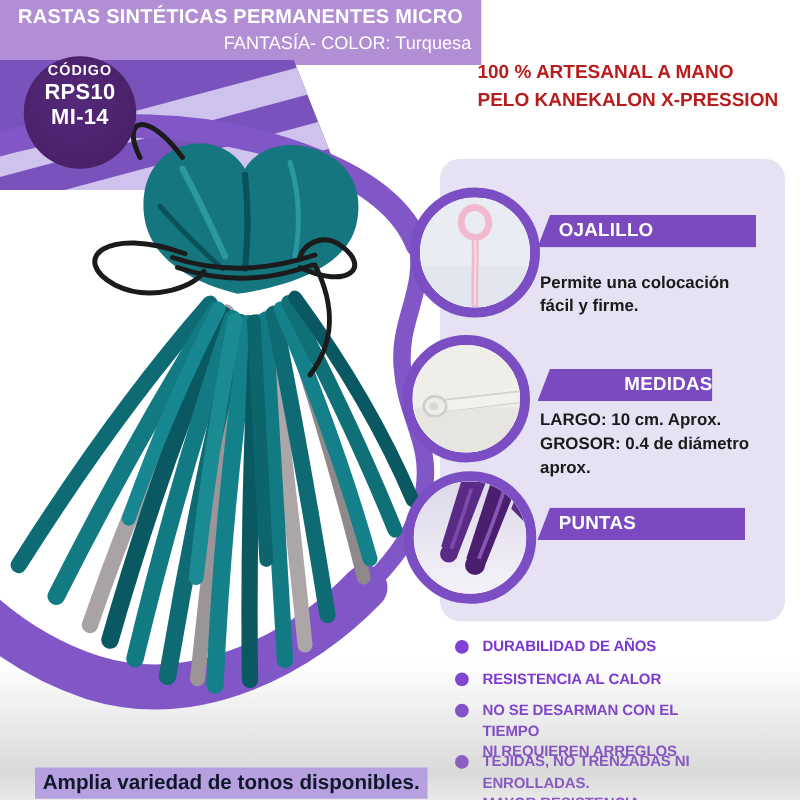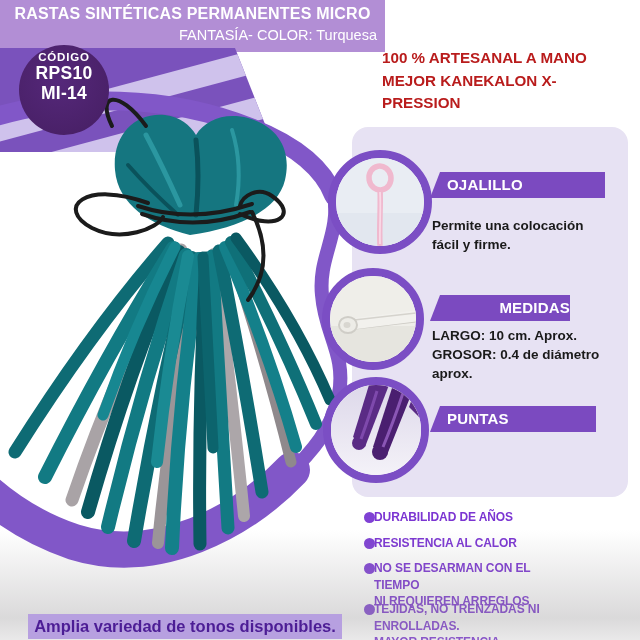--- a/index.html
+++ b/index.html
@@ -53,26 +53,26 @@
   .fl2{left:430px;top:295px;width:123px;text-align:right;}
   .fl3{left:430px;top:406px;width:149px;}
 
   .fdesc{color:#1a1a1a;font-size:13.5px;font-weight:bold;line-height:19px;white-space:pre-line;z-index:5;}
   .fd1{left:432px;top:203px;width:190px;margin-top:13px;}
   .fd2{left:432px;top:326px;width:195px;}
 
   
   .bullet{z-index:5;}
   .dot{position:absolute;left:364px;width:11px;height:11px;border-radius:50%;background:#7f41d4;}
-  .btxt{position:absolute;left:374px;width:204px;color:#7b35d2;font-size:12px;font-weight:bold;
+  .btxt{position:absolute;left:386px;width:204px;color:#7b35d2;font-size:12px;font-weight:bold;
     line-height:16.5px;letter-spacing:-.1px;white-space:pre-line;}
 
   
   .footer-note{left:28px;top:614px;width:314px;height:25px;background:#b7a0e0;z-index:5;
-    color:#4c1d95;font-size:16.5px;font-weight:bold;text-align:center;line-height:25px;}
+    color:#0f172a;font-size:16.5px;font-weight:bold;text-align:center;line-height:25px;}
 </style>
 </head>
 <body>
 
 <div id="canvas">
 
   <div class="abs bg-shade"></div>
 
   <div class="abs banner">
     <div class="abs banner-title">RASTAS SINTÉTICAS PERMANENTES MICRO</div>
@@ -142,21 +142,21 @@
   </svg>
 
   <div class="abs badge">
     <div class="b1">CÓDIGO</div>
     <div class="b2">RPS10</div>
     <div class="b3">MI-14</div>
   </div>
 
   <div class="abs headline">
     <div>100 % ARTESANAL A MANO</div>
-    <div>MEJOR KANEKALON X-PRESSION</div>
+    <div>PELO KANEKALON X-PRESSION</div>
   </div>
 
   <div class="abs fcircle fc1">
     <svg width="88" height="88" viewBox="0 0 88 88">
       <rect width="88" height="88" fill="#e9edf3"></rect>
       <rect y="55" width="88" height="33" fill="#e2e7ef"></rect>
       <g transform="rotate(-10 44 20)" stroke="#f0b9ce" fill="none">
         <ellipse cx="44" cy="20" rx="11" ry="12" stroke-width="5.5"></ellipse>
       </g>
       <path d="M 44 31 C 45 48, 43 66, 44 88" stroke="#f0b9ce" stroke-width="5.5" fill="none"></path>

